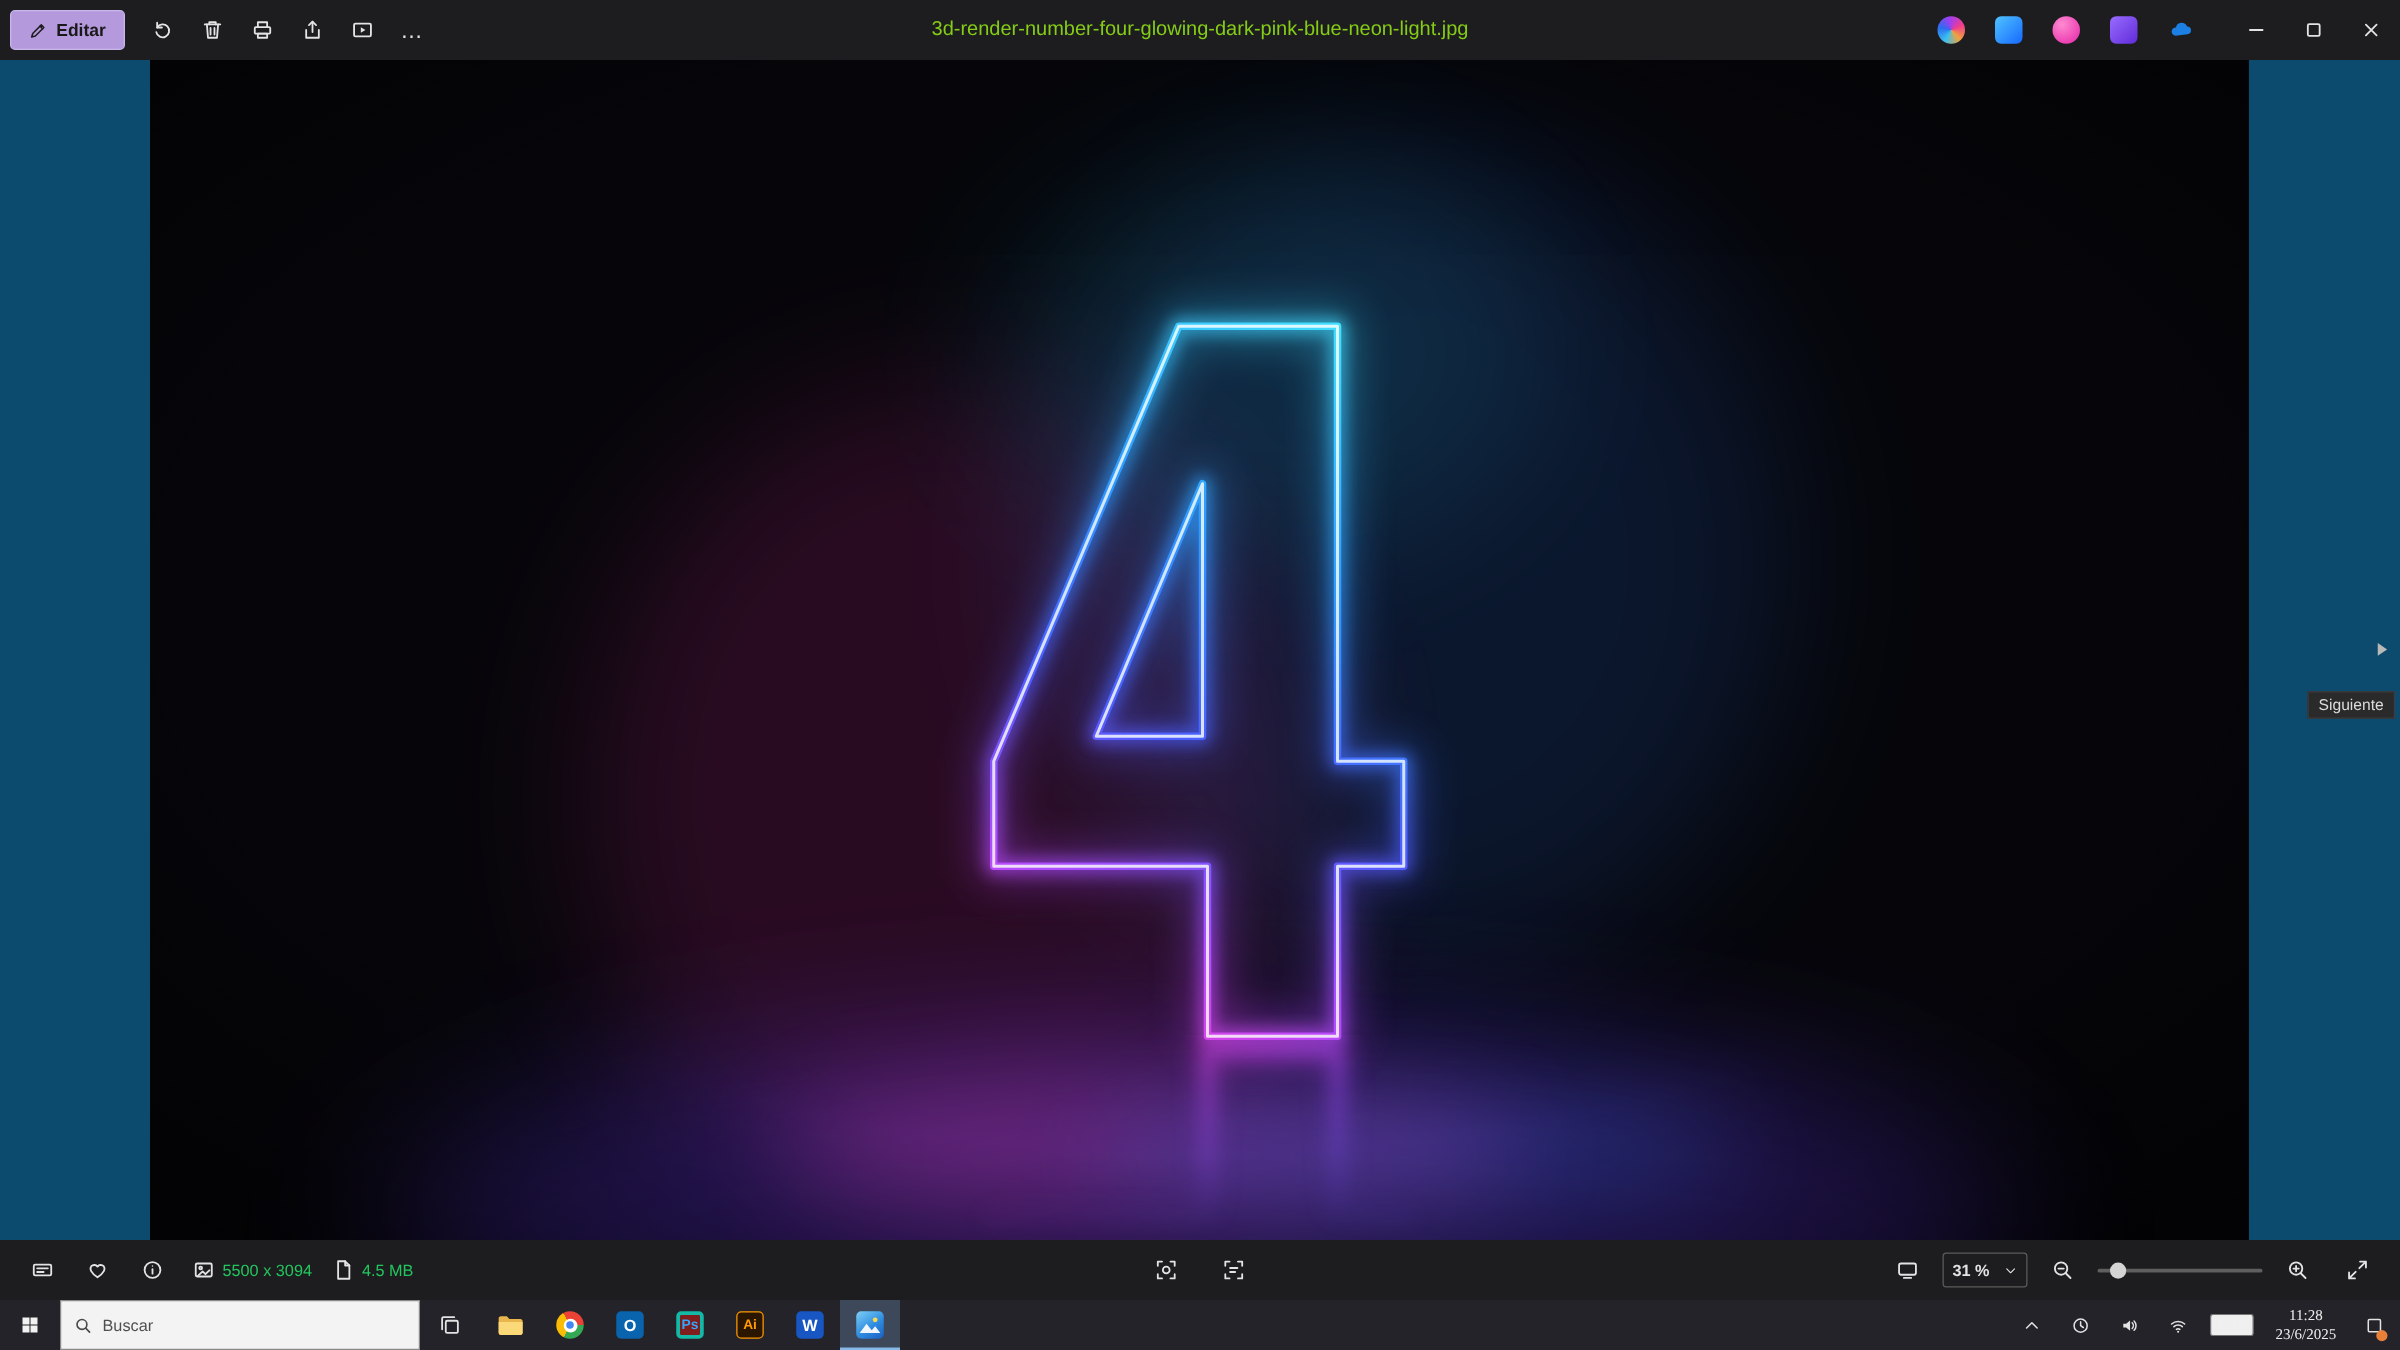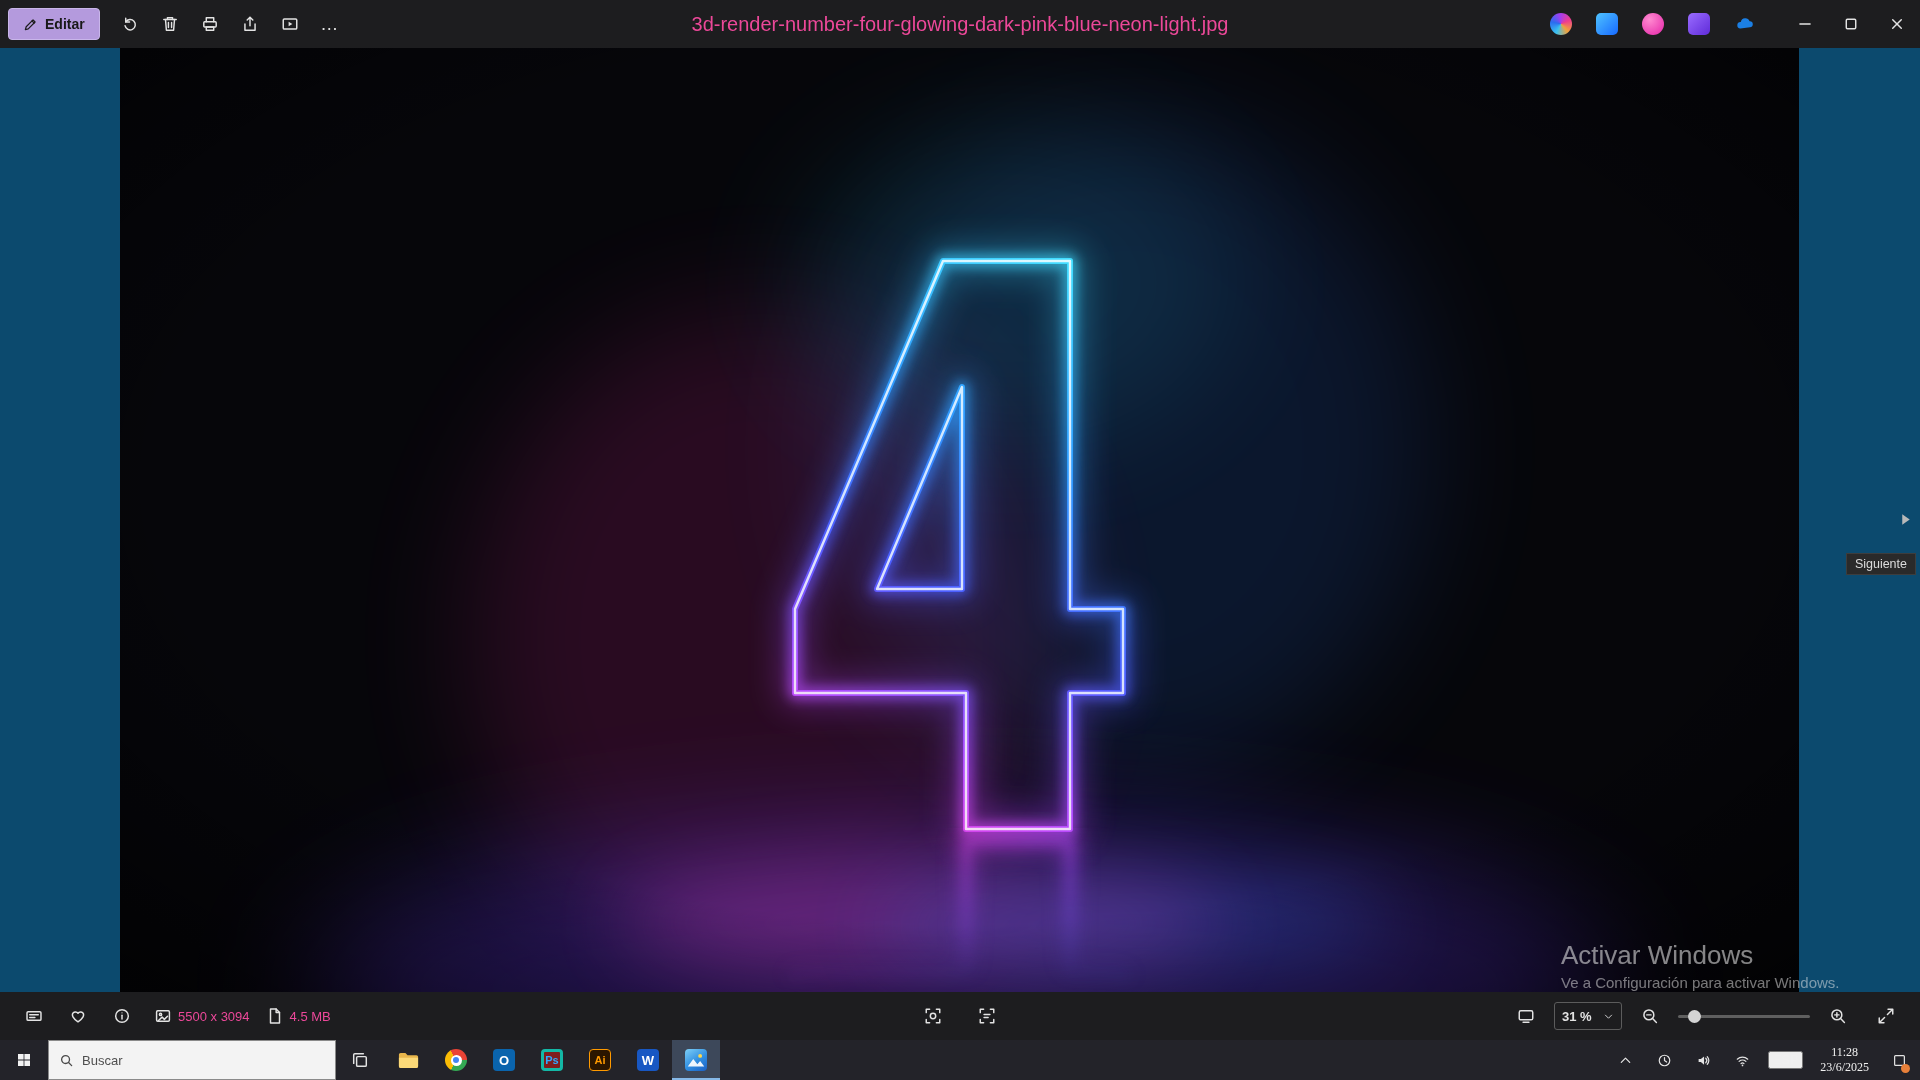--- a/index.html
+++ b/index.html
@@ -9,21 +9,21 @@
 
   
   .ic { width:18px; height:18px; fill:none; stroke:#e3e3e3; stroke-width:1.3; stroke-linecap:round; stroke-linejoin:round; display:block; }
   .ic.sm { width:15px; height:15px; }
   .ic.dark { stroke:#1d1d1d; }
   .ibtn { width:40px; height:40px; display:flex; align-items:center; justify-content:center; background:transparent; border:none; cursor:pointer; border-radius:4px; }
 
   
   .titlebar { position:absolute; top:0; left:0; width:1920px; height:48px; background:#1d1d1f; display:flex; align-items:center; padding-left:8px; z-index:30; }
   .edit-btn { display:flex; align-items:center; gap:7px; height:32px; padding:0 14px; margin-right:10px; background:#b49add; border:1px solid #c9b6ea; border-radius:4px; color:#191919; font-size:14px; font-weight:bold; cursor:pointer; font-family:"Liberation Sans",sans-serif; }
-  .tb-title { position:absolute; left:50%; transform:translateX(-50%); font-size:20px; color:#ec4899; white-space:nowrap; }
+  .tb-title { position:absolute; left:50%; transform:translateX(-50%); font-size:16px; color:#84cc16; white-space:nowrap; }
   .tb-right { margin-left:auto; display:flex; align-items:center; height:48px; }
   .appicons { display:flex; align-items:center; gap:24px; margin-right:26px; }
   .appicon { width:22px; height:22px; border-radius:5px; cursor:pointer; position:relative; }
   .round { border-radius:50%; }
   .copilot { background:conic-gradient(from 210deg,#3ac1f0,#2b6cf0,#a33df0,#f03d8c,#f0a33d,#3ac1f0); }
   .bluetile { background:linear-gradient(135deg,#4fc3ff,#1769ff); }
   .pinktile { background:radial-gradient(circle at 35% 30%,#ff8ad0,#e524a8); }
   .purpletile { background:linear-gradient(135deg,#9a6cff,#5f2bd9); }
   .winctl { width:46px; height:48px; display:flex; align-items:center; justify-content:center; background:transparent; border:none; cursor:pointer; }
   .more-dots { font-size:18px; color:#e3e3e3; letter-spacing:1px; line-height:10px; }
@@ -36,21 +36,21 @@
   .next-btn { position:absolute; right:4px; top:458px; width:22px; height:26px; display:flex; align-items:center; justify-content:center; background:transparent; border:none; cursor:pointer; }
   .next-tip { position:absolute; right:4px; top:505px; background:#2a2a2a; border:1px solid #3d3d3d; color:#dcdcdc; font-size:12.5px; padding:3px 8px; white-space:nowrap; }
 
   .watermark { position:absolute; left:1561px; top:892px; color:#fff; pointer-events:none; }
   .watermark .wm1 { font-size:26px; color:rgba(240,240,240,.55); }
   .watermark .wm2 { font-size:15px; color:rgba(235,235,235,.50); margin-top:3px; }
 
   
   .statusbar { position:absolute; top:992px; left:0; width:1920px; height:48px; background:#1d1d1f; display:flex; align-items:center; padding:0 14px; z-index:30; }
   .sb-left { display:flex; align-items:center; gap:4px; }
-  .sb-text { font-size:13px; color:#ec4899; margin:0 6px 0 2px; white-space:nowrap; }
+  .sb-text { font-size:13px; color:#22c55e; margin:0 6px 0 2px; white-space:nowrap; }
   .sb-center { position:absolute; left:50%; transform:translateX(-50%); display:flex; gap:14px; }
   .sb-right { margin-left:auto; display:flex; align-items:center; gap:8px; }
   .zoom-select { display:flex; align-items:center; justify-content:space-between; width:68px; height:28px; border:1px solid #5c5c5c; border-radius:3px; padding:0 7px; background:transparent; color:#e3e3e3; font-size:13px; cursor:pointer; font-family:"Liberation Sans",sans-serif;font-weight:bold; }
   .slider { position:relative; width:132px; height:28px; cursor:pointer; }
   .slider .track { position:absolute; top:13px; left:0; width:100%; height:3px; background:#5f5f5f; border-radius:2px; }
   .slider .handle { position:absolute; top:8px; left:10px; width:13px; height:13px; border-radius:50%; background:#d4d4d4; }
 
   
   .taskbar { position:absolute; top:1040px; left:0; width:1920px; height:40px; background:#232329; display:flex; align-items:stretch; z-index:40; }
   .task-btn { width:48px; display:flex; align-items:center; justify-content:center; background:transparent; border:none; cursor:pointer; }
@@ -229,24 +229,20 @@
       </svg>
     </div>
 
     <button class="next-btn">
       <svg viewBox="0 0 16 16" style="width:15px;height:15px">
           <path d="M4.5 2.5l8 5.5-8 5.5z" fill="#b9b9b9"></path>
         </svg>
     </button>
     <div class="next-tip">Siguiente</div>
 
-    <div class="watermark">
-      <div class="wm1">Activar Windows</div>
-      <div class="wm2">Ve a Configuración para activar Windows.</div>
-    </div>
   </main>
 
   <div class="statusbar">
     <div class="sb-left">
       <button class="ibtn">
         <svg class="ic" viewBox="0 0 16 16">
             <rect x="1.8" y="4.2" width="12.4" height="7.6" rx="1"></rect>
             <path d="M4.2 6.8h7.6M4.2 9.4h4.6"></path>
           </svg>
       </button>

